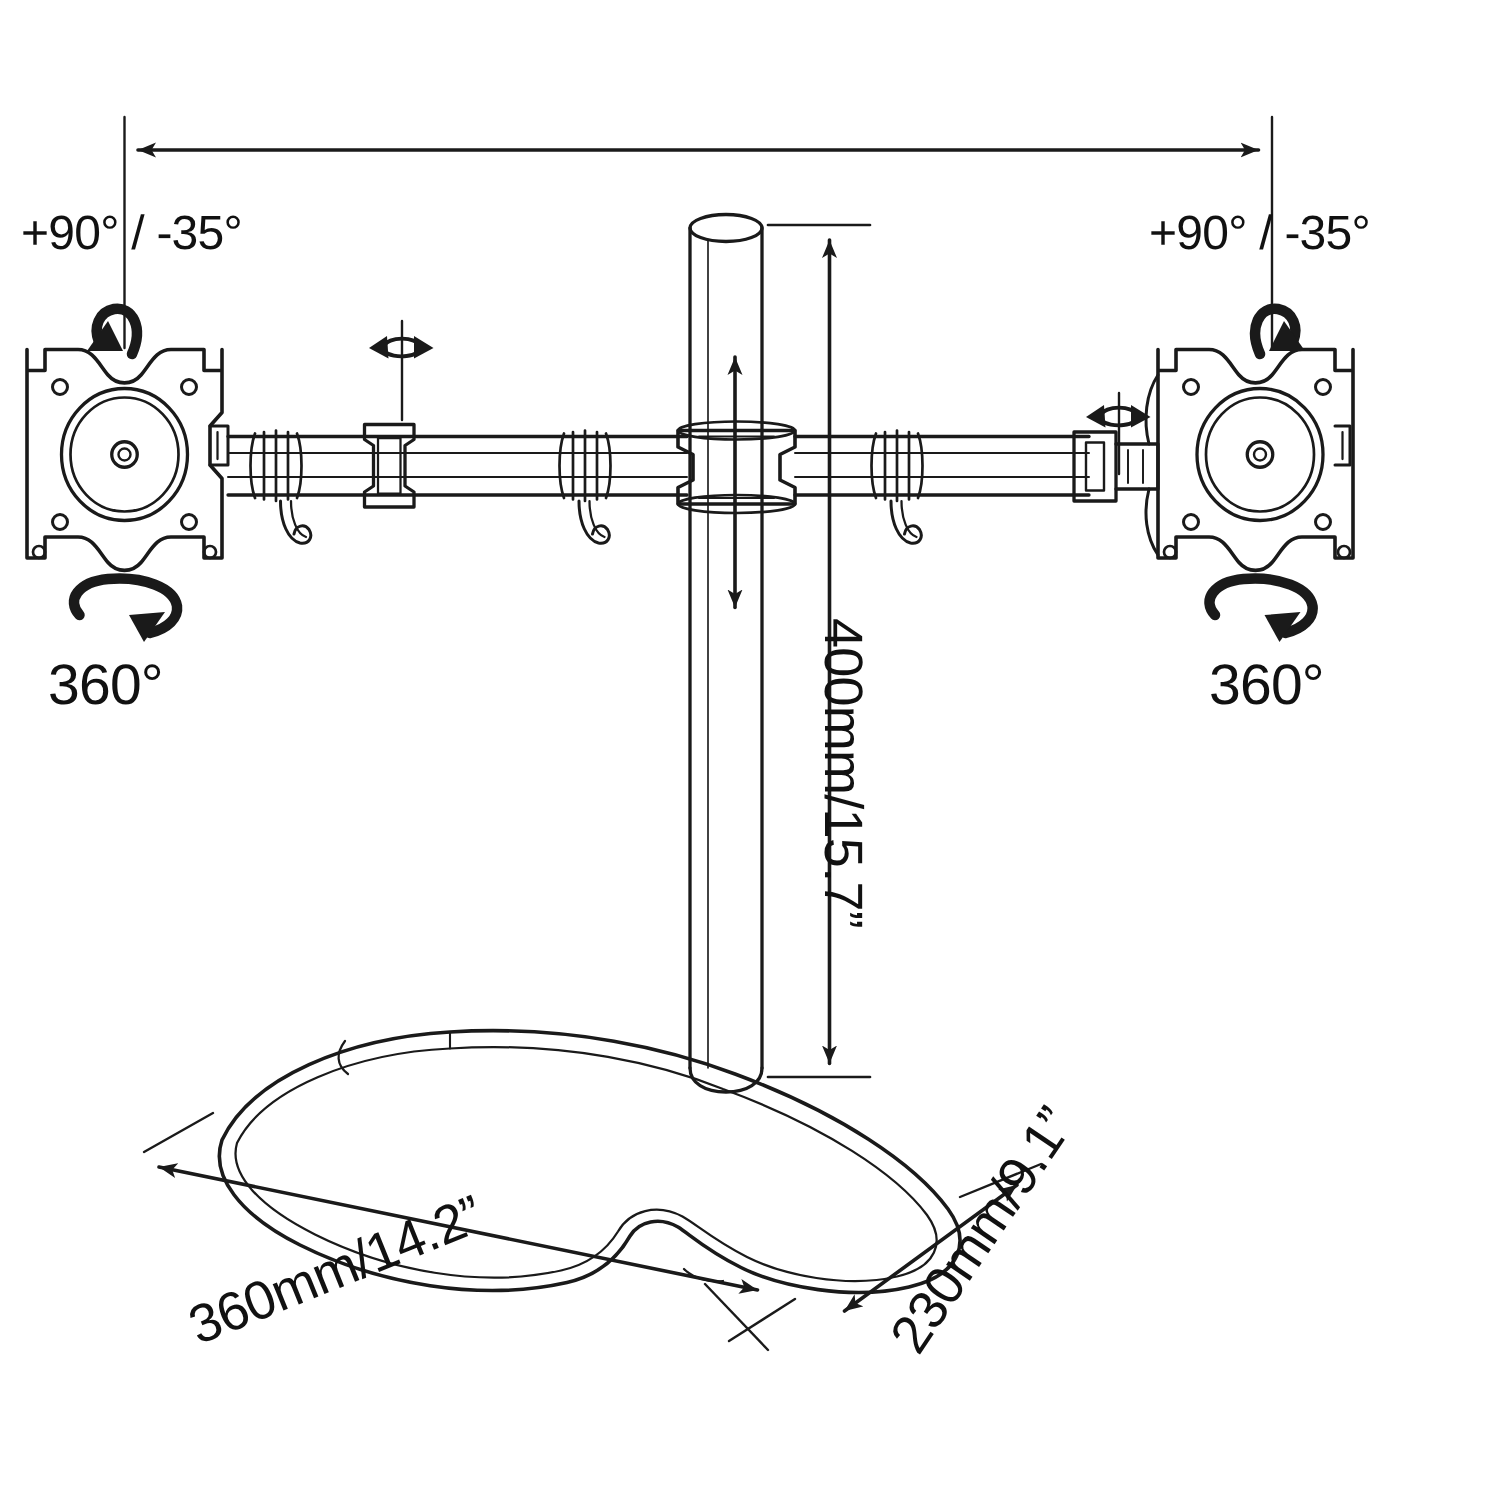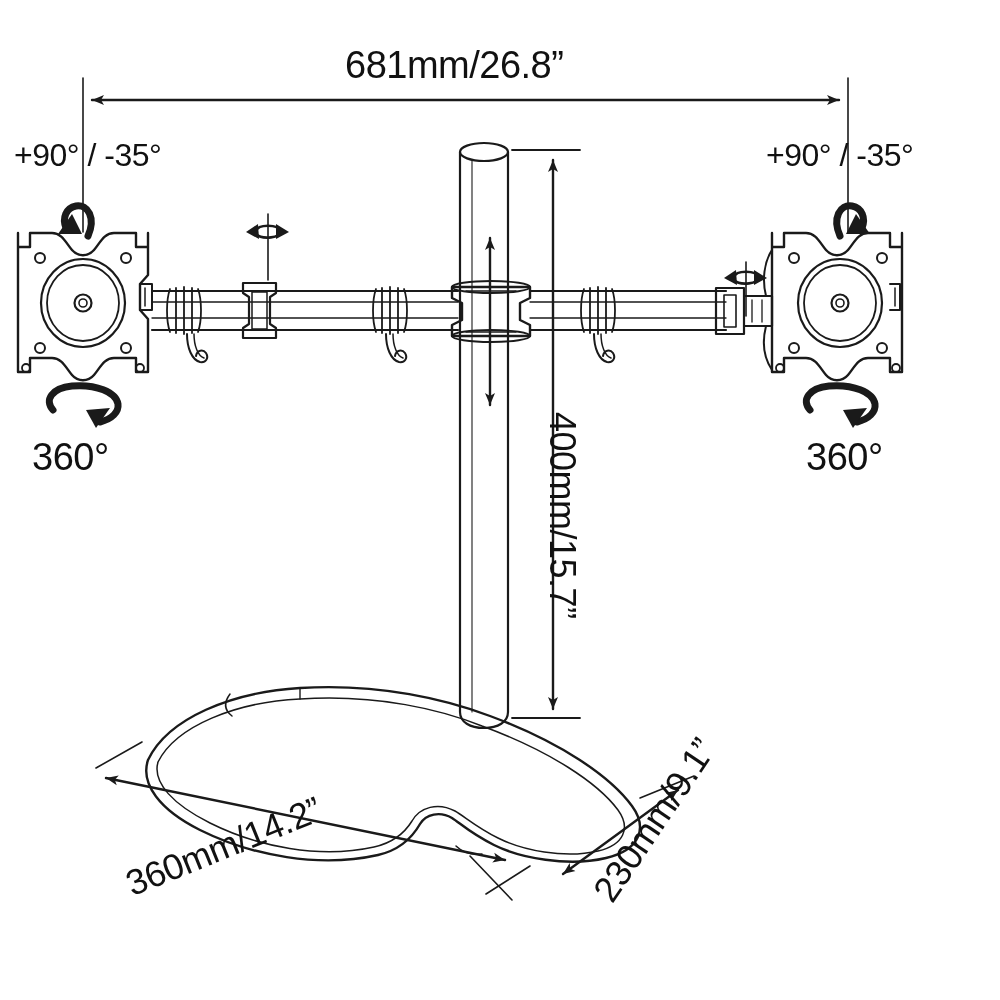--- a/index.html
+++ b/index.html
@@ -296,21 +296,20 @@
       <g>
         <line x1="746" y1="262" x2="746" y2="316" stroke-width="1.6"></line>
         <path d="M734,277 C736,270 756,270 758,277 C760,284 740,286 734,280" stroke-width="2.6"></path>
         <path d="M736,270 L724,278 L737,285 Z" fill="#1a1a1a" stroke="none"></path>
         <path d="M754,270 L767,278 L754,285 Z" fill="#1a1a1a" stroke="none"></path>
       </g>
 
     </g>
   </svg>
 
-  <div class="label" id="label-width">681mm/26.8”</div>
 
   <div class="label" id="label-tilt-left">+90° / -35°</div>
 
   <div class="label" id="label-tilt-right">+90° / -35°</div>
 
   <div class="label" id="label-rotate-left">360°</div>
 
   <div class="label" id="label-rotate-right">360°</div>
 
   <div class="label" id="label-height">400mm/15.7”</div>

